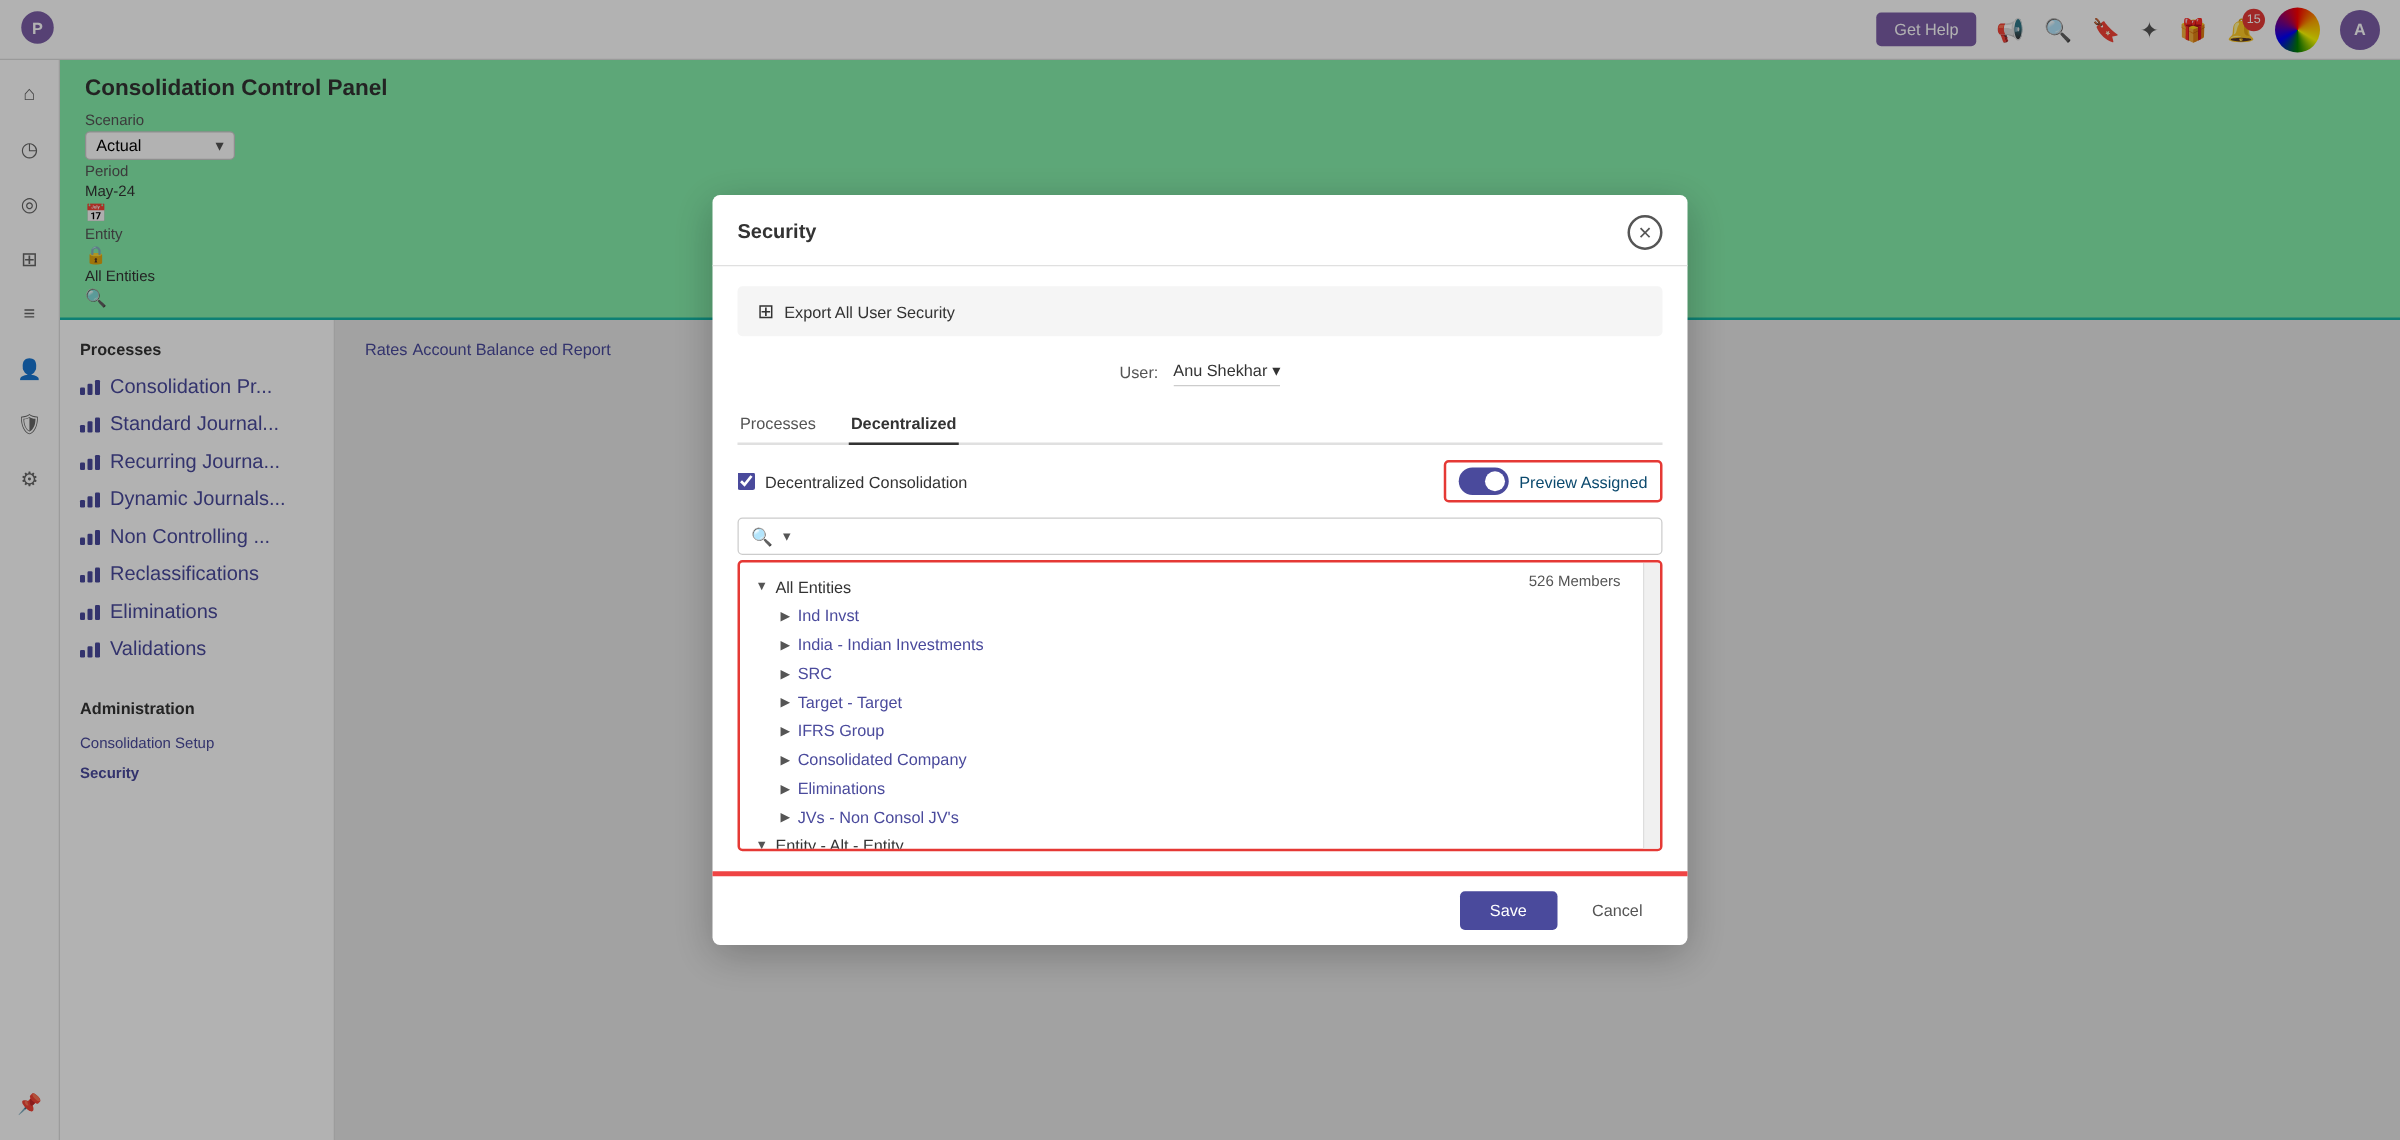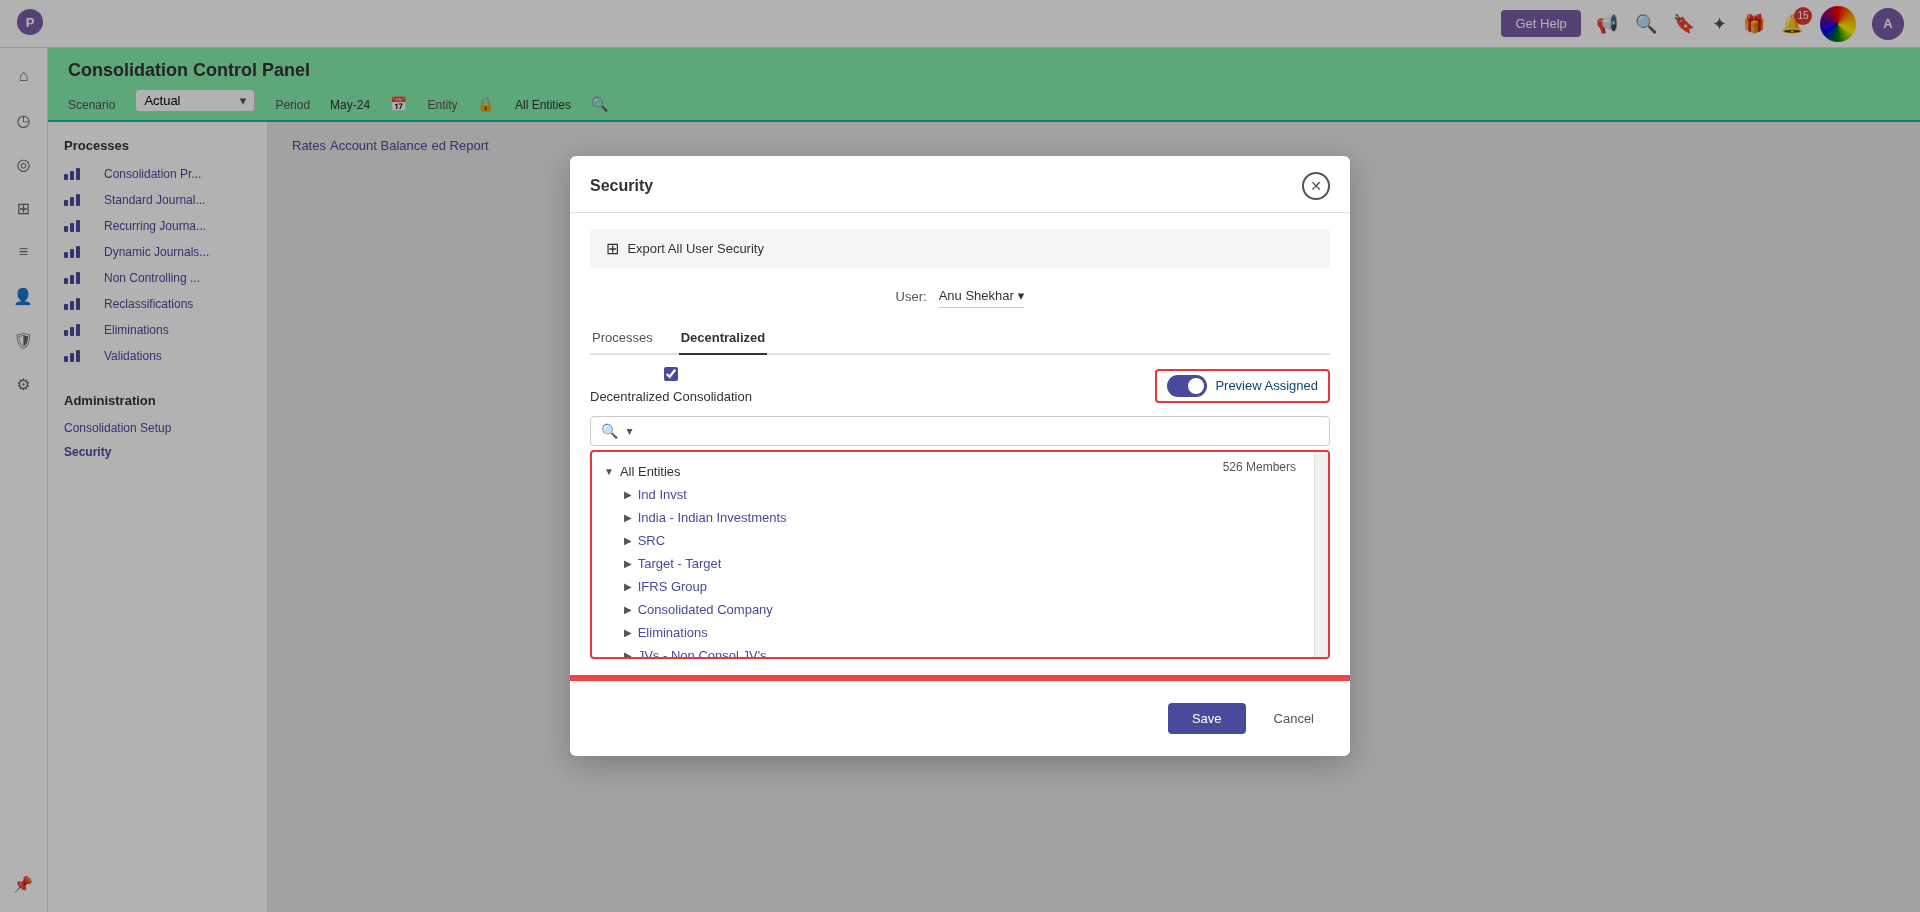--- a/index.html
+++ b/index.html
@@ -74,21 +74,21 @@
     
     .main-content { flex: 1; display: flex; flex-direction: column; overflow: hidden; }
 
     
     .page-header {
       background: #86efac;
       padding: 12px 20px 0;
       border-bottom: 2px solid #14b8a6;
     }
     .page-title { font-size: 18px; font-weight: 600; color: #333; margin-bottom: 8px; }
-    .toolbar { display: flex; align-items: flex-end; gap: 20px; padding-bottom: 8px; }
+    .toolbar { display: flex; align-items: flex-start; gap: 2px; padding-bottom: 8px; flex-direction: column; }
     .toolbar-label { color: #555; font-size: 12px; }
     .toolbar-value { color: #333; font-size: 12px; }
     .toolbar-dropdown {
       display: flex; align-items: center; gap: 4px;
       border: 1px solid #ccc; border-radius: 4px; padding: 3px 8px;
       cursor: pointer; background: #fff; min-width: 120px;
     }
     .toolbar-icon { color: #555; font-size: 14px; }
     .entity-icon { color: #2e7d32; font-size: 14px; }
 
@@ -99,22 +99,22 @@
     .left-panel {
       width: 220px;
       background: #fff;
       border-right: 1px solid #e0e0e0;
       padding: 16px 0;
       overflow-y: auto;
     }
     .left-panel-section { margin-bottom: 16px; }
     .left-panel-heading { font-size: 13px; font-weight: 700; color: #333; padding: 0 16px 8px; }
     .left-panel-item {
-      display: flex; align-items: center; gap: 24px;
-      padding: 6px 16px; cursor: pointer; color: #4a4a9c; font-size: 12px;
+      display: flex; align-items: center; gap: 8px;
+      padding: 6px 16px; cursor: pointer; color: #4a4a9c; font-size: 16px;
     }
     .left-panel-item .bar-icon { display: flex; gap: 2px; align-items: flex-end; }
     .bar { width: 4px; background: #4a4a9c; border-radius: 1px; }
     .b1 { height: 6px; } .b2 { height: 9px; } .b3 { height: 12px; }
     .admin-heading { font-size: 13px; font-weight: 700; color: #333; padding: 8px 16px; }
     .admin-item { padding: 5px 16px; cursor: pointer; color: #4a4a9c; font-size: 12px; }
     .admin-item.active { font-weight: 600; }
 
     .right-panel {
       flex: 1; background: #e8e8e8;
@@ -180,21 +180,21 @@
     .modal-tabs { display: flex; gap: 24px; border-bottom: 2px solid #e0e0e0; margin-bottom: 12px; }
     .modal-tab {
       padding: 6px 2px 8px;
       cursor: pointer; font-size: 13px; color: #555;
       border-bottom: 2px solid transparent; margin-bottom: -2px;
     }
     .modal-tab.active { color: #333; font-weight: 600; border-bottom-color: #333; }
 
     
     .checkbox-row { display: flex; align-items: center; justify-content: space-between; margin-bottom: 12px; }
-    .checkbox-label { display: flex; align-items: center; gap: 8px; font-size: 13px; color: #333; flex-direction: column; }
+    .checkbox-label { display: flex; align-items: center; gap: 8px; font-size: 13px; color: #333; }
     .checkbox-label input[type=checkbox] { accent-color: #4a4a9c; width: 14px; height: 14px; }
 
     
     .toggle-row {
       display: flex; align-items: center; gap: 8px;
       border: 2px solid #e53935;
       border-radius: 4px; padding: 4px 10px;
     }
     .toggle-switch {
       width: 40px; height: 22px;
@@ -242,22 +242,22 @@
       display: flex; align-items: center;
       padding: 4px 12px; cursor: pointer;
       font-size: 13px; color: #333;
     }
     .tree-item.link-color { color: #4a4a9c; }
     .tree-chevron { margin-right: 6px; font-size: 10px; color: #555; }
     .tree-indent { margin-left: 20px; }
 
     
     .modal-footer {
-      padding: 22px 20px;
-      border-top: 6px solid #ef4444;
+      padding: 12px 20px;
+      border-top: 4px solid #ef4444;
       display: flex; justify-content: flex-end; gap: 12px;
     }
     .btn-save {
       background: #4a4a9c;
       color: #fff;
       border: none; border-radius: 4px;
       padding: 8px 24px; font-size: 13px; cursor: pointer;
     }
     .btn-cancel {
       background: transparent;

